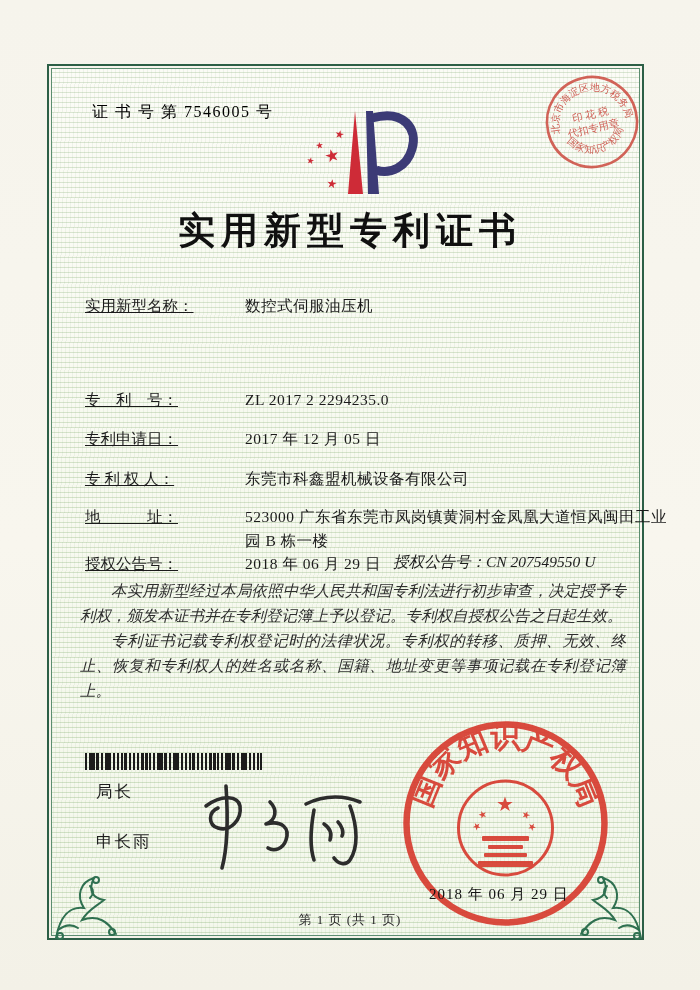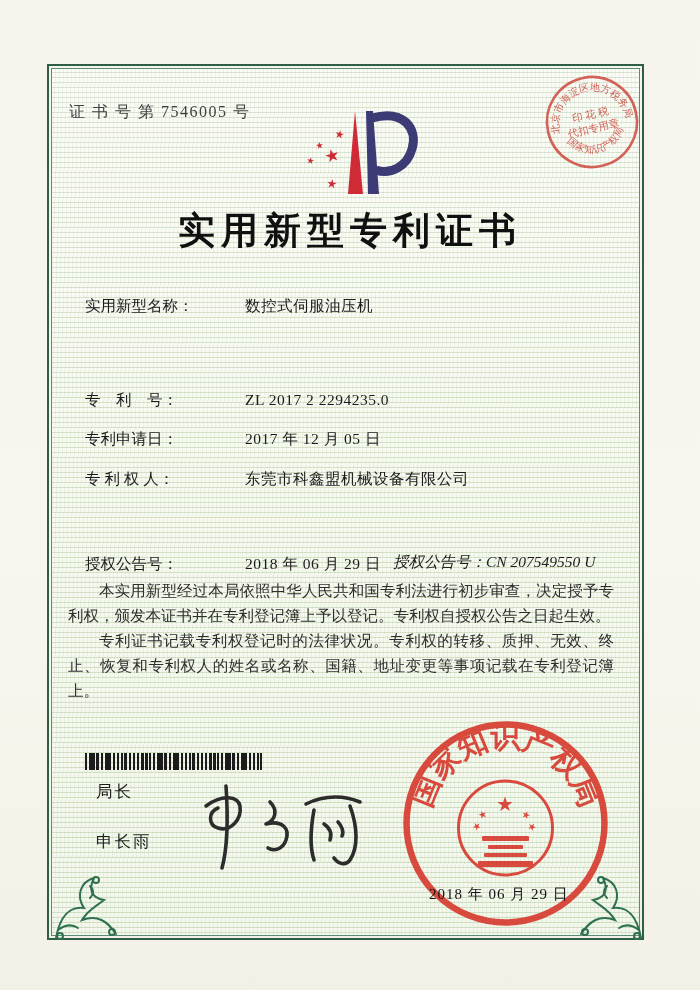--- a/index.html
+++ b/index.html
@@ -14,32 +14,32 @@
   }
   .frame-inner{
     position:absolute;inset:2px;border:1px solid #5b8d70;
     background-color:#f1f4e3;
     background-image:
       repeating-linear-gradient(92deg, rgba(120,165,120,0) 0 3px, rgba(120,165,120,0.10) 3px 4px),
       repeating-linear-gradient(0deg, rgba(255,255,255,0.55) 0 2px, rgba(140,180,135,0.28) 2px 3px, rgba(255,255,255,0.45) 3px 5px),
       linear-gradient(180deg,#f8f8ee 0%,#f0f4e1 45%,#e9f0d9 100%);
   }
   .content{position:absolute;inset:0;z-index:3;}
-  .cert-number{position:absolute;left:69px;top:102px;font-size:16px;letter-spacing:1.5px;color:#404040;}
+  .cert-number{position:absolute;left:92px;top:102px;font-size:16px;letter-spacing:1.5px;color:#000000;}
   .logo{position:absolute;left:282px;top:105px;}
   .title{
     position:absolute;left:0;right:0;top:206px;text-align:center;
     font-size:37px;font-weight:bold;letter-spacing:6px;color:#101010;
   }
   .field-row{position:absolute;left:85px;font-size:15.5px;line-height:1.55;color:#1b1b1b;white-space:nowrap;}
-  .flabel{display:inline-block;min-width:116px;white-space:pre;vertical-align:top;}
+  .flabel{display:inline-block;min-width:116px;white-space:pre;vertical-align:top;text-decoration:underline;}
   .fvalue{display:inline-block;letter-spacing:.5px;vertical-align:top;margin-left:44px;}
   .fvalue.wrap{white-space:normal;width:432px;}
   .grant-no{position:absolute;left:393px;top:552px;font-size:15.5px;white-space:nowrap;font-style:italic;}
-  .paragraphs{position:absolute;left:68px;top:578px;width:546px;}
+  .paragraphs{position:absolute;left:80px;top:578px;width:546px;font-style:italic;}
   .paragraphs p{margin:0;text-indent:2em;font-size:15.5px;line-height:1.62;color:#2e2e2e;text-align:justify;}
   .barcode{
     position:absolute;left:85px;top:753px;width:177px;height:17px;
     background-image:
       repeating-linear-gradient(90deg,#1b1b1b 0 2px,transparent 2px 4px),
       repeating-linear-gradient(90deg,transparent 0 5px,#1b1b1b 5px 8px,transparent 8px 11px,#1b1b1b 11px 12px,transparent 12px 17px);
   }
   .director-title{position:absolute;left:96px;top:781px;font-size:16.5px;letter-spacing:2px;}
   .director-name{position:absolute;left:96px;top:831px;font-size:16.5px;letter-spacing:2px;}
   .signature{position:absolute;left:178px;top:776px;z-index:4;}
@@ -103,20 +103,23 @@
   </div>
   <div class="field-row" style="top:388px">
     <span class="flabel">专　利　号：</span><span class="fvalue">ZL 2017 2 2294235.0</span>
   </div>
   <div class="field-row" style="top:427px">
     <span class="flabel">专利申请日：</span><span class="fvalue">2017 年 12 月 05 日</span>
   </div>
   <div class="field-row" style="top:467px">
     <span class="flabel">专 利 权 人：</span><span class="fvalue">东莞市科鑫盟机械设备有限公司</span>
   </div>
+  <div class="field-row" style="top:505px">
+    <span class="flabel">地　　　址：</span><span class="fvalue wrap">523000 广东省东莞市凤岗镇黄洞村金凤凰大道恒风闽田工业园 B 栋一楼</span>
+  </div>
   <div class="field-row" style="top:552px">
     <span class="flabel">授权公告号：</span><span class="fvalue">2018 年 06 月 29 日</span>
   </div>
   <div class="grant-no">
     <span>授权公告号：</span><span>CN 207549550 U</span>
   </div>
 
   <div class="paragraphs">
     <p>本实用新型经过本局依照中华人民共和国专利法进行初步审查，决定授予专利权，颁发本证书并在专利登记簿上予以登记。专利权自授权公告之日起生效。</p>
     <p>专利证书记载专利权登记时的法律状况。专利权的转移、质押、无效、终止、恢复和专利权人的姓名或名称、国籍、地址变更等事项记载在专利登记簿上。</p>
@@ -158,20 +161,21 @@
         <text x="130" y="114" font-size="10" transform="rotate(30 134 110)">★</text>
         <rect x="84" y="120" width="47" height="5" rx="1"></rect>
         <rect x="90" y="129" width="35" height="4" rx="1"></rect>
         <rect x="86" y="137" width="43" height="4" rx="1"></rect>
         <rect x="80" y="145" width="55" height="6" rx="1"></rect>
       </g>
     </g>
   </svg>
   <div class="seal-date">2018 年 06 月 29 日</div>
 
+  <div class="footer">第 1 页 (共 1 页)</div>
 </div>
 
 <svg class="tax-stamp" width="104" height="108" viewBox="0 0 104 108">
   <defs>
     <path id="taxTop" d="M20 68 A34 34 0 1 1 84 68" fill="none"></path>
     <path id="taxBottom" d="M21 63 A33 33 0 0 0 83 63" fill="none"></path>
   </defs>
   <circle cx="52" cy="54" r="45" fill="none" stroke="#cc4a3f" stroke-width="2.6"></circle>
   <text font-size="10" fill="#c9463c" font-family="'Liberation Serif',serif">
     <textPath href="#taxTop" startOffset="50%" text-anchor="middle">北京市海淀区地方税务局</textPath>

